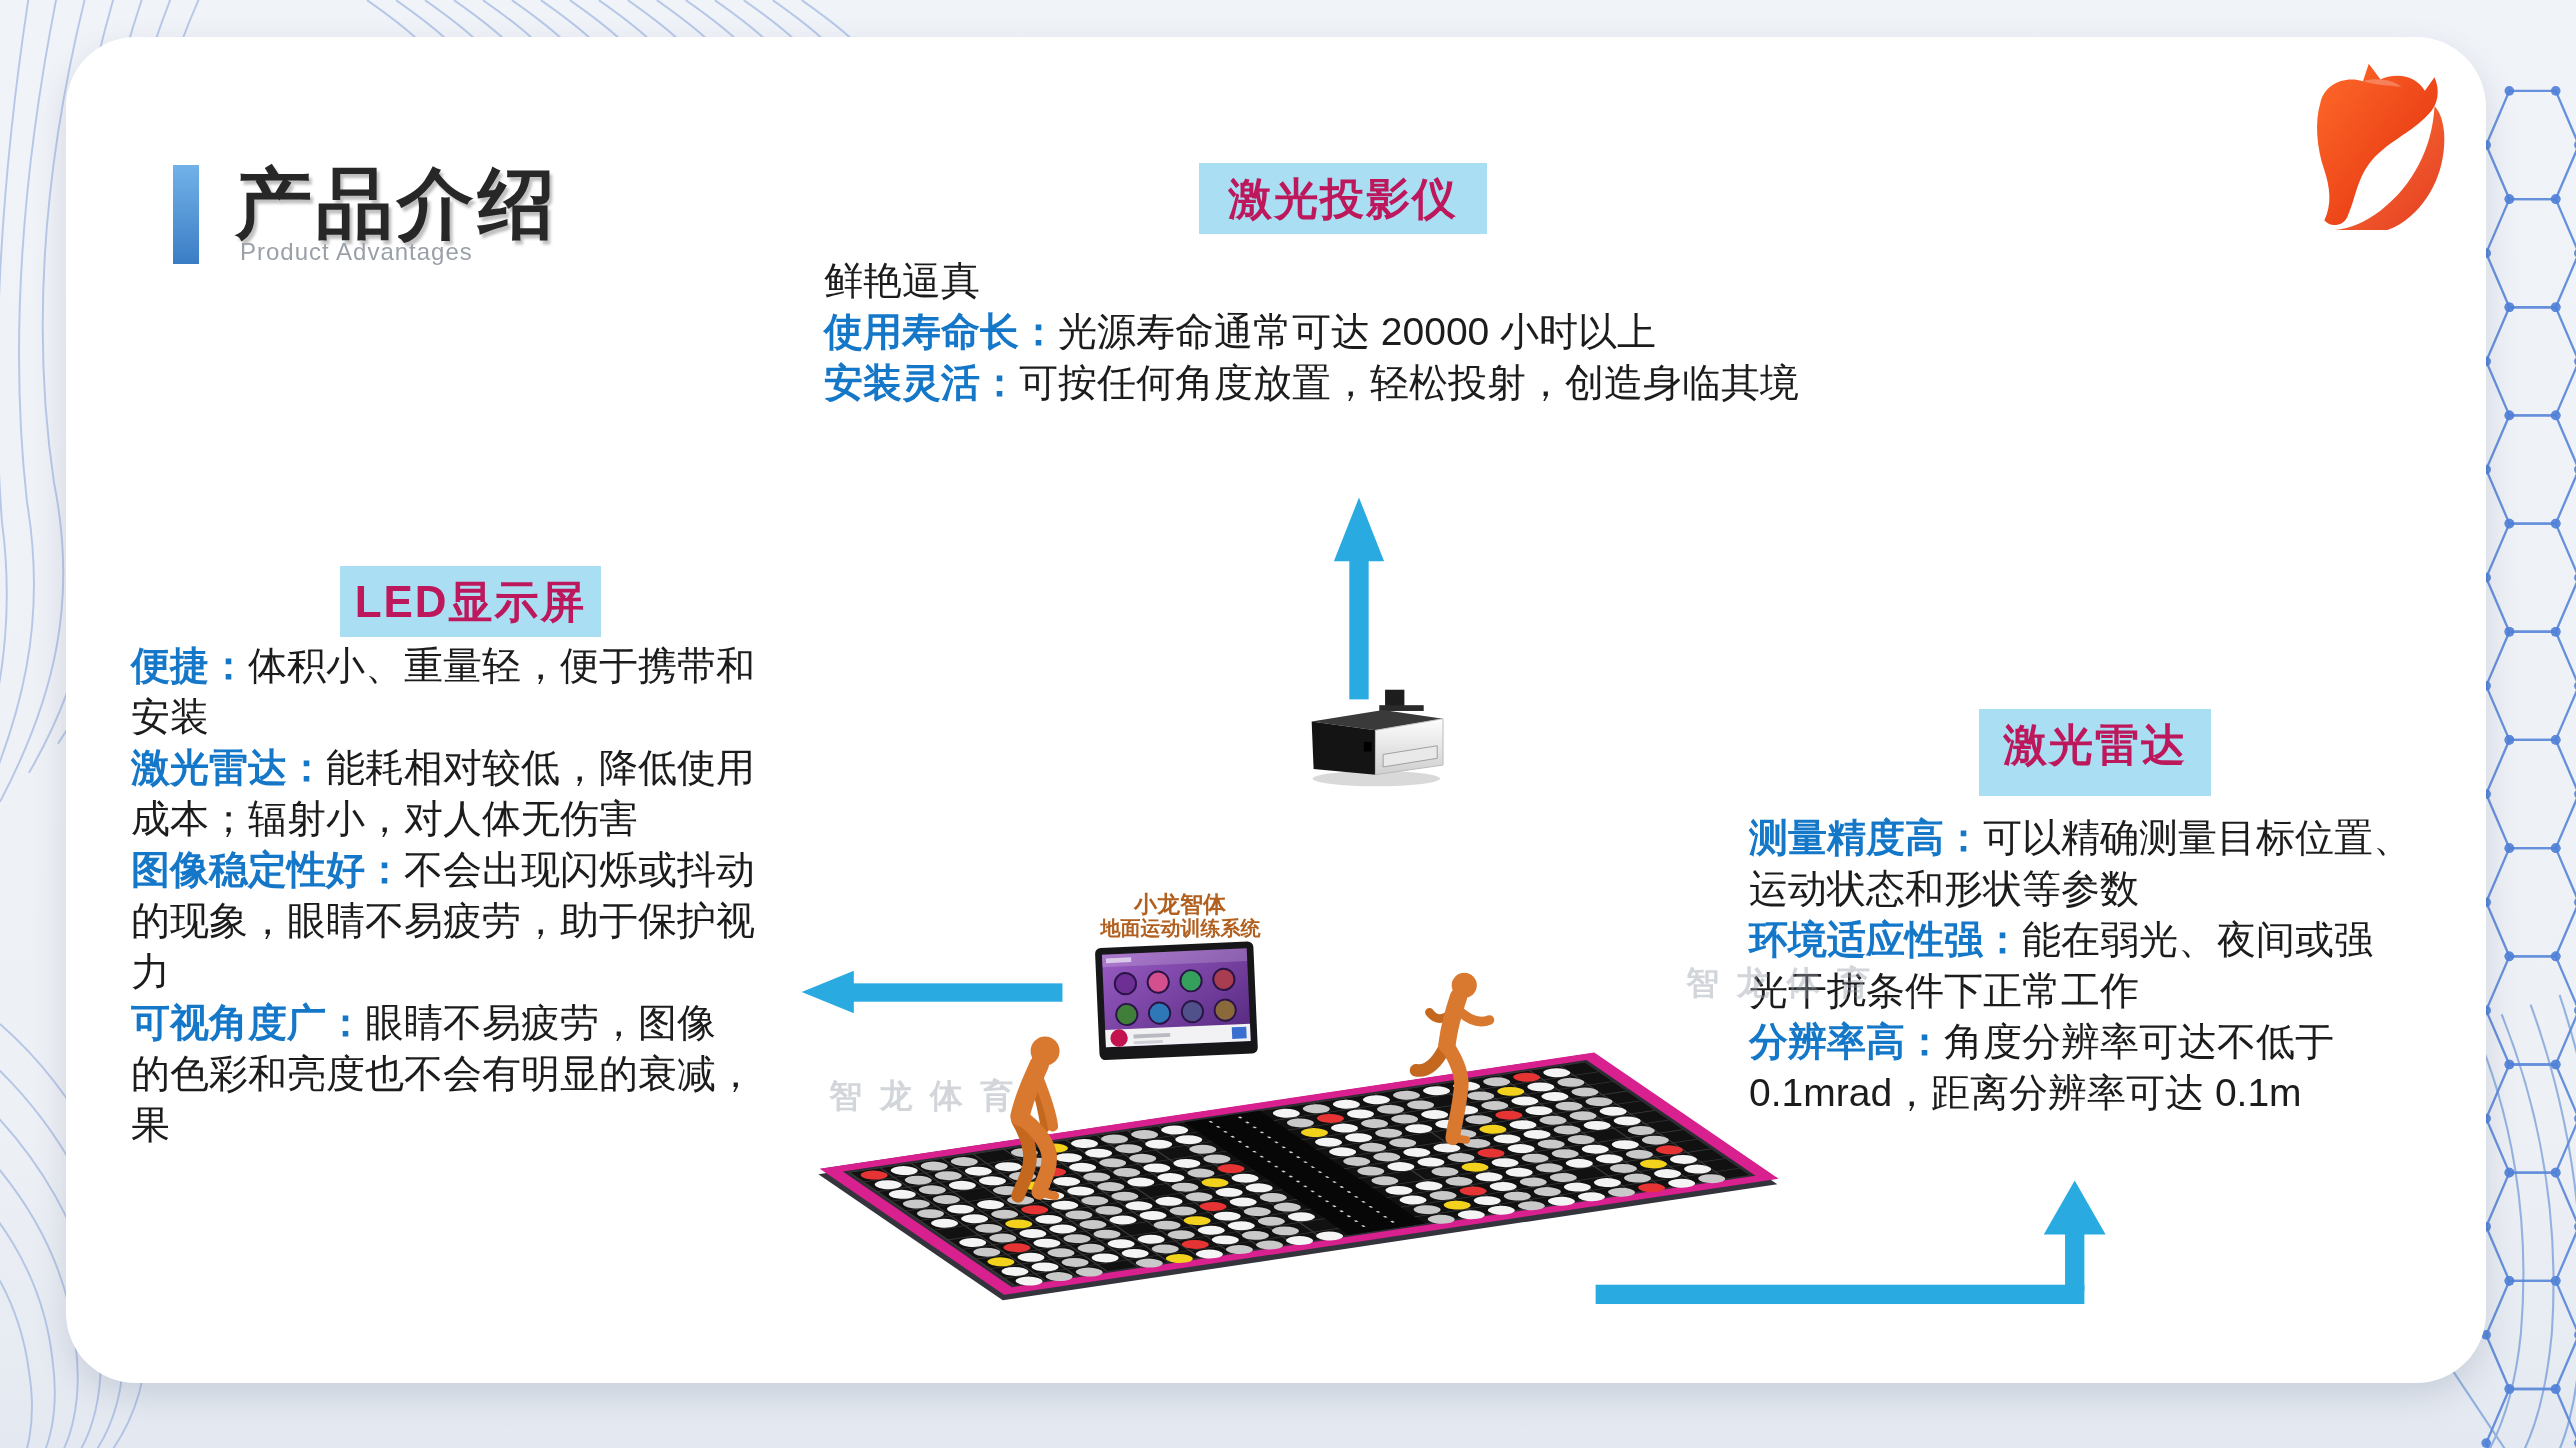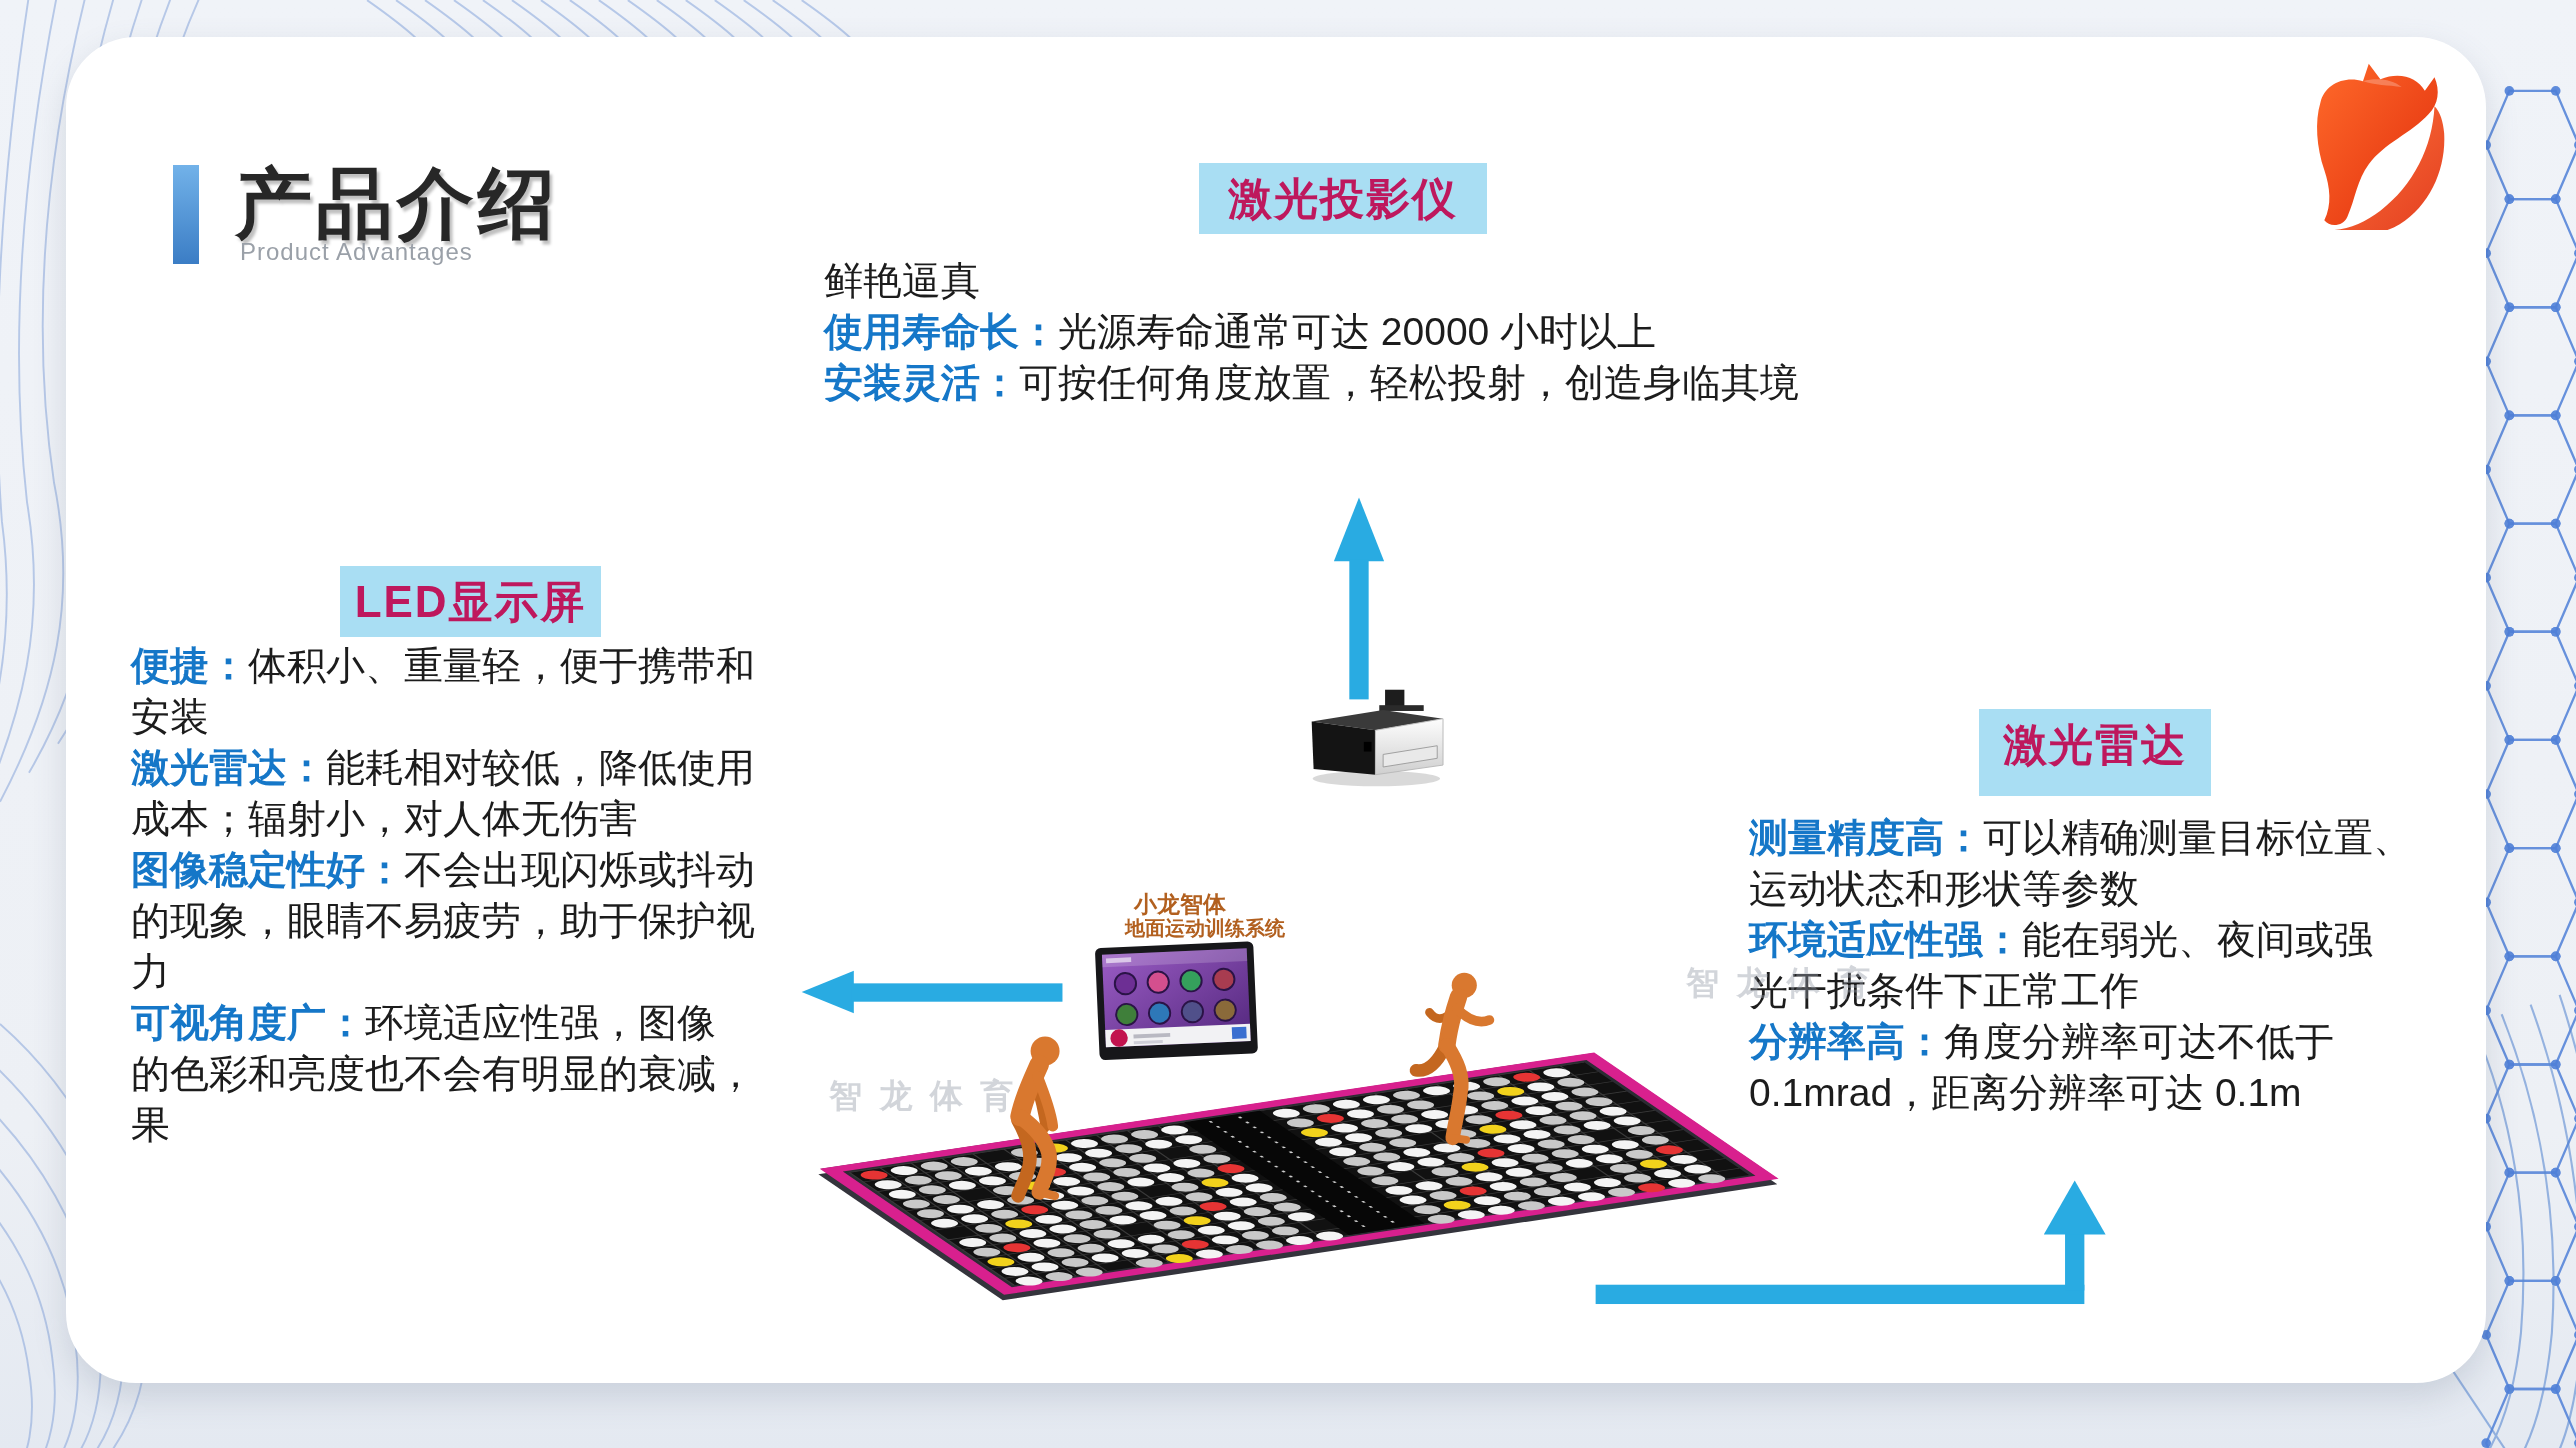--- a/index.html
+++ b/index.html
@@ -24,21 +24,21 @@
   
   .rich{position:absolute;font-size:39px;line-height:51px;color:#1c1c1c;white-space:nowrap;}
   .rich .kw{color:#1577c8;font-weight:bold;}
   #txt-projector{left:824px;top:255px;}
   #txt-led{left:131px;top:640px;}
   #txt-radar{left:1749px;top:812px;}
   
   .sys-title{position:absolute;color:#b2601f;font-weight:bold;text-align:center;
              text-shadow:0 0 3.9px rgba(255,255,255,.9);}
   #sys1{left:1097px;top:889px;width:166px;font-size:23px;}
-  #sys2{left:1076px;top:915px;width:209px;font-size:20px;text-align:right;}
+  #sys2{left:1076px;top:915px;width:209px;font-size:20px;}
   .watermark{position:absolute;font-size:33px;font-weight:bold;letter-spacing:17.4px;
              color:rgba(148,156,168,.42);}
   #wm-left{left:829px;top:1074px;}
   #wm-right{left:1686px;top:961px;}
 </style>
 </head>
 <body>
 
 <div class="stage">
 
@@ -228,21 +228,21 @@
       <div><span class="kw">安装灵活：</span><span>可按任何角度放置，轻松投射，创造身临其境</span></div>
     </div>
   <div class="rich" id="txt-led">
       <div><span class="kw">便捷：</span><span>体积小、重量轻，便于携带和</span></div>
       <div><span>安装</span></div>
       <div><span class="kw">激光雷达：</span><span>能耗相对较低，降低使用</span></div>
       <div><span>成本；辐射小，对人体无伤害</span></div>
       <div><span class="kw">图像稳定性好：</span><span>不会出现闪烁或抖动</span></div>
       <div><span>的现象，眼睛不易疲劳，助于保护视</span></div>
       <div><span>力</span></div>
-      <div><span class="kw">可视角度广：</span><span>环境适应性强，图像</span></div>
+      <div><span class="kw">可视角度广：</span><span>眼睛不易疲劳，图像</span></div>
       <div><span>的色彩和亮度也不会有明显的衰减，</span></div>
       <div><span>果</span></div>
     </div>
   <div class="rich" id="txt-radar">
       <div><span class="kw">测量精度高：</span><span>可以精确测量目标位置、</span></div>
       <div><span>运动状态和形状等参数</span></div>
       <div><span class="kw">环境适应性强：</span><span>能在弱光、夜间或强</span></div>
       <div><span>光干扰条件下正常工作</span></div>
       <div><span class="kw">分辨率高：</span><span>角度分辨率可达不低于</span></div>
       <div><span>0.1mrad，距离分辨率可达 0.1m</span></div>

